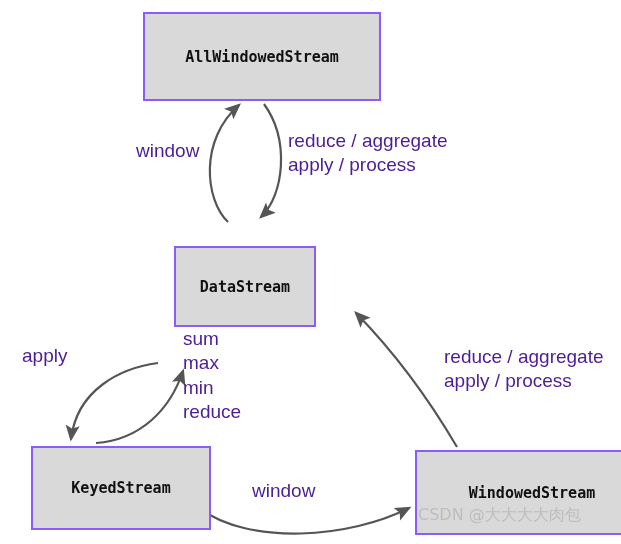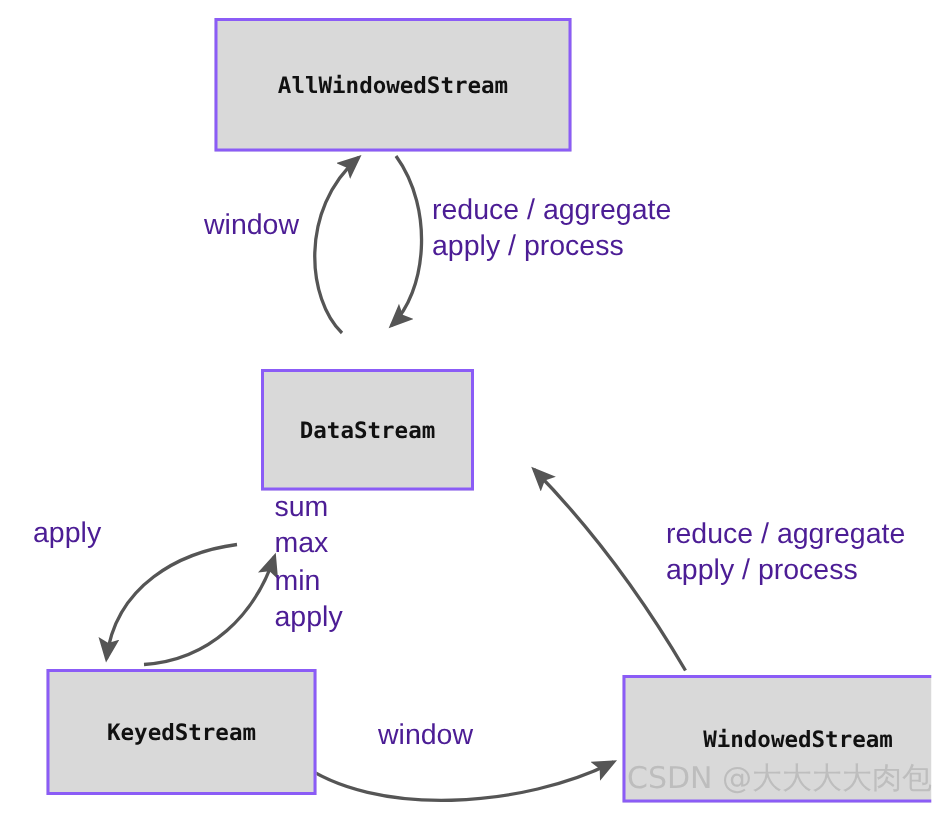--- a/index.html
+++ b/index.html
@@ -56,21 +56,21 @@
   #label-keyby         { left: 22px;  top: 344px; }
   #label-sum-group     { left: 183px; top: 327px; }
   #label-reduce-right  { left: 444px; top: 345px; }
   #label-window-bottom { left: 252px; top: 479px; }
 
   #watermark {
     position: absolute;
     left: 418px;
     top: 505px;
     font-family: "DejaVu Sans", sans-serif;
-    font-size: 20px;
+    font-size: 16px;
     color: #b9b9b9;
     opacity: 0.85;
     white-space: pre;
     z-index: 5;
     pointer-events: none;
   }
 </style>
 </head>
 <body>
 
@@ -115,21 +115,21 @@
   <div class="edge-label" id="label-window-top">window</div>
 
   <div class="edge-label" id="label-reduce-top">reduce / aggregate
 apply / process</div>
 
   <div class="edge-label" id="label-keyby">apply</div>
 
   <div class="edge-label" id="label-sum-group">sum
 max
 min
-apply</div>
+reduce</div>
 
   <div class="edge-label" id="label-reduce-right">reduce / aggregate
 apply / process</div>
 
   <div class="edge-label" id="label-window-bottom">window</div>
 
   <div id="watermark">CSDN @大大大大肉包</div>
 
 </div>
 

